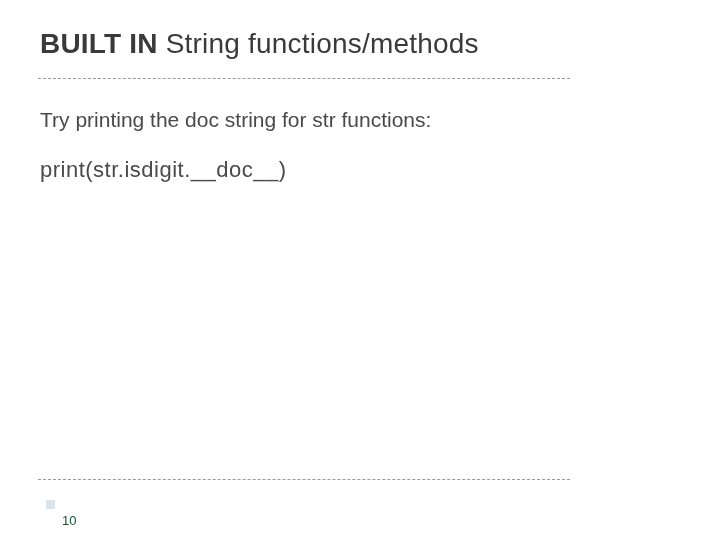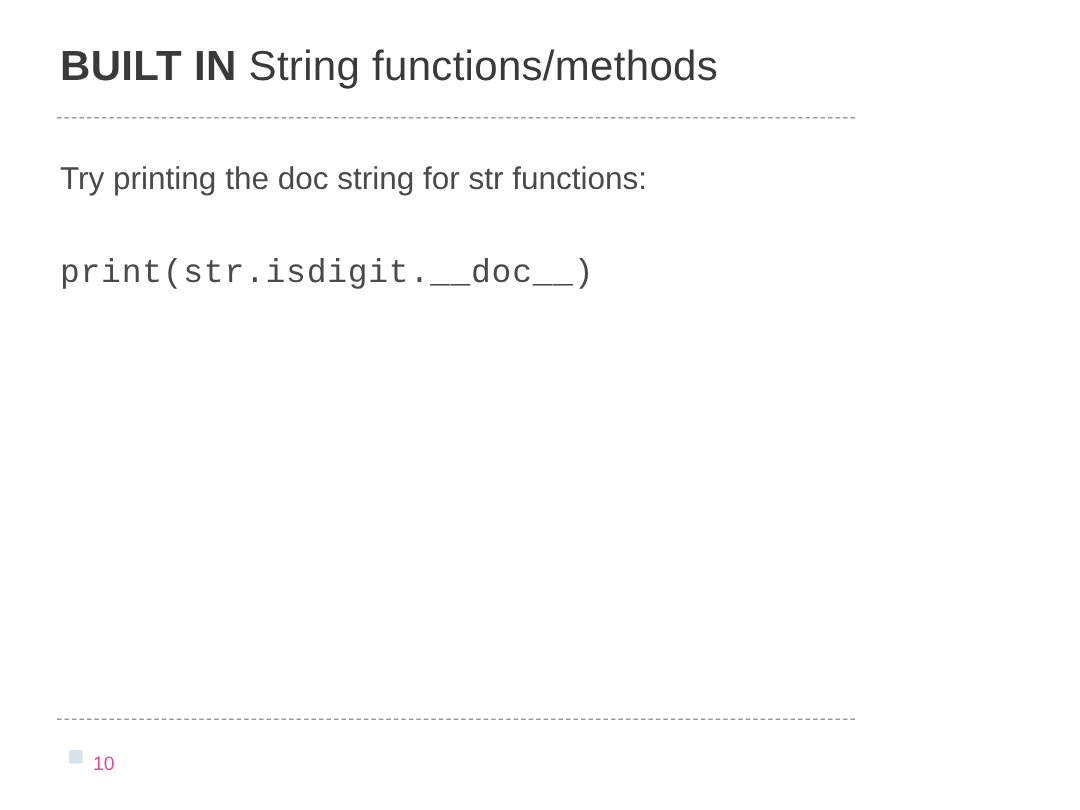--- a/index.html
+++ b/index.html
@@ -43,43 +43,43 @@
     position: absolute;
     left: 40px;
     top: 108px;
     font-size: 21px;
     color: #4a4a4a;
     text-align: center;
   }
   .code-text {
     position: absolute;
     left: 40px;
-    top: 170px;
-    font-family: Liberation Mono, monospace;
+    top: 157px;
+    font-family: Liberation Sans, sans-serif;
     font-size: 22px;
     color: #4a4a4a;
     letter-spacing: 0.5px;
     white-space: pre;
     text-align: center;
   }
   .footer-hr {
     position: absolute;
     left: 38px;
     right: 38px;
     bottom: 52px;
     border: none;
     border-top: 1.5px dashed #9a9a9a;
     height: 0;
   }
   .page-num {
     position: absolute;
     left: 62px;
-    bottom: 24px;
+    bottom: 12px;
     font-size: 13px;
-    color: #ec4899;
+    color: #14532d;
   }
   .page-bullet {
     position: absolute;
     left: 46px;
     bottom: 31px;
     width: 9px;
     height: 9px;
     background: #d9e3ec;
     border-radius: 1px;
   }

